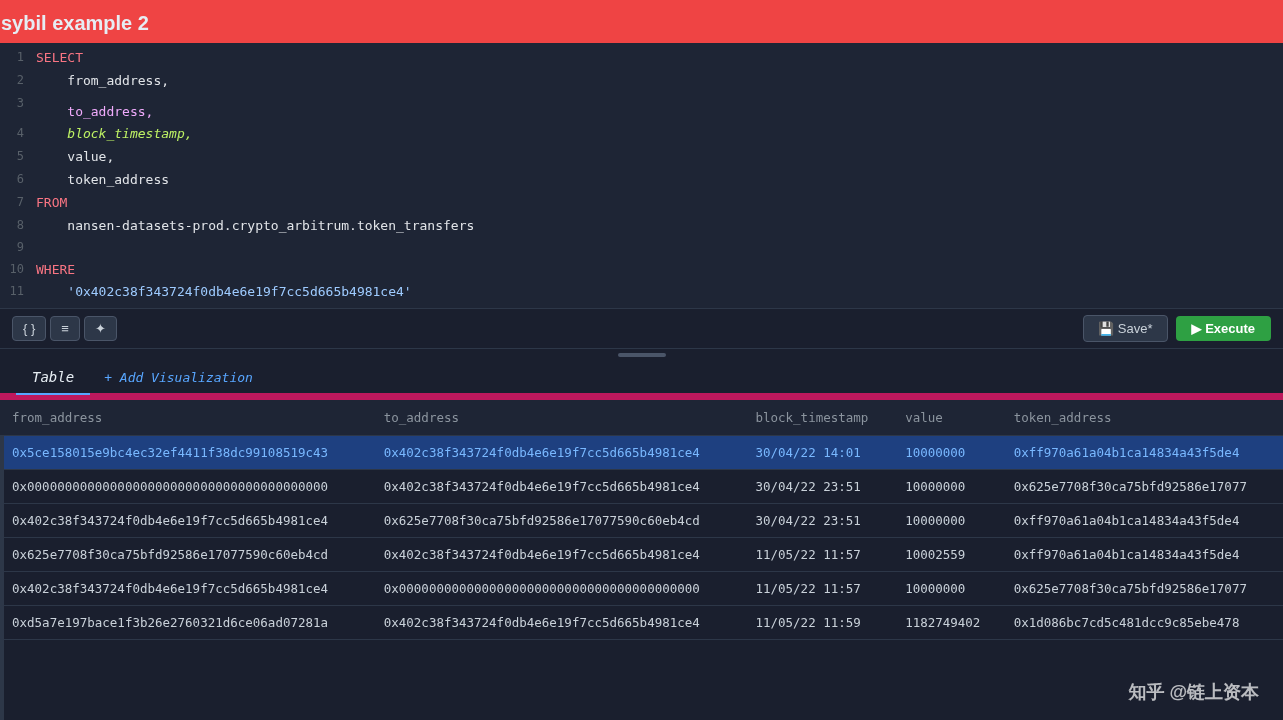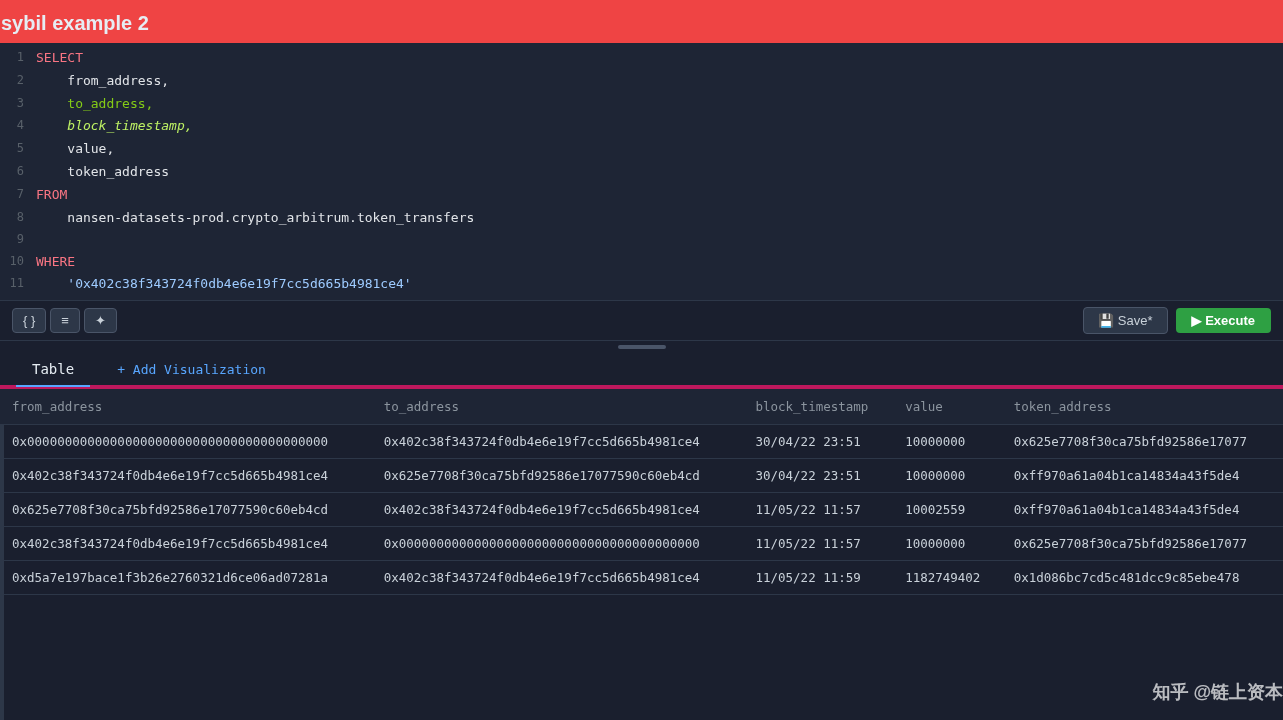--- a/index.html
+++ b/index.html
@@ -117,23 +117,24 @@
     
     .results-area {
       background: #1a1f2e;
       flex: 1;
     }
 
     
     .tabs-bar {
       display: flex;
       align-items: center;
-      border-bottom: 4px solid #be185d;
+      border-bottom: 7px solid #be185d;
       padding: 0 16px;
-      gap: 15px;
+      gap: 2px;
+      font-style: italic;
     }
     .tab-item {
       padding: 8px 16px;
       cursor: pointer;
       font-size: 14px;
       color: #8b949e;
       border-bottom: 2px solid transparent;
       margin-bottom: -2px;
     }
     .tab-item.active {
@@ -207,21 +208,21 @@
     }
     .table-container::-webkit-scrollbar-thumb {
       background: #4a5568;
       border-radius: 4px;
     }
 
     
     .watermark {
       position: fixed;
       bottom: 16px;
-      right: 0;
+      right: 24px;
       color: rgba(255,255,255,0.7);
       font-size: 18px;
       font-weight: bold;
       font-family: sans-serif;
       z-index: 100;
       pointer-events: none;
     }
 
     
     .left-edge {
@@ -244,21 +245,21 @@
 <div class="code-line">
       <span class="line-number">1</span>
       <span class="line-content" style="color: rgb(249, 117, 131);">SELECT</span>
     </div>
     <div class="code-line">
       <span class="line-number">2</span>
       <span class="line-content" style="color: rgb(225, 228, 232);">    from_address,</span>
     </div>
     <div class="code-line">
       <span class="line-number">3</span>
-      <span class="line-content" style="color: #84cc16;">    to_address,</span>
+      <span class="line-content" style="color: #f0abfc; margin-top: 8px;">    to_address,</span>
     </div>
     <div class="code-line">
       <span class="line-number">4</span>
       <span class="line-content" style="color: #bef264; font-style: italic;">    block_timestamp,</span>
     </div>
     <div class="code-line">
       <span class="line-number">5</span>
       <span class="line-content" style="color: rgb(225, 228, 232);">    value,</span>
     </div>
     <div class="code-line">
@@ -316,20 +317,27 @@
       <thead>
         <tr>
           <th>from_address</th>
           <th>to_address</th>
           <th>block_timestamp</th>
           <th>value</th>
           <th>token_address</th>
         </tr>
       </thead>
       <tbody id="table-body">
+      <tr class="highlighted">
+            <td class="highlighted-cell">0x5ce158015e9bc4ec32ef4411f38dc99108519c43</td>
+            <td class="highlighted-cell">0x402c38f343724f0db4e6e19f7cc5d665b4981ce4</td>
+            <td class="highlighted-cell">30/04/22  14:01</td>
+            <td class="highlighted-cell">10000000</td>
+            <td class="highlighted-cell">0xff970a61a04b1ca14834a43f5de4</td>
+          </tr>
           <tr>
             <td>0x0000000000000000000000000000000000000000</td>
             <td>0x402c38f343724f0db4e6e19f7cc5d665b4981ce4</td>
             <td>30/04/22  23:51</td>
             <td>10000000</td>
             <td>0x625e7708f30ca75bfd92586e17077</td>
           </tr>
           <tr>
             <td>0x402c38f343724f0db4e6e19f7cc5d665b4981ce4</td>
             <td>0x625e7708f30ca75bfd92586e17077590c60eb4cd</td>

